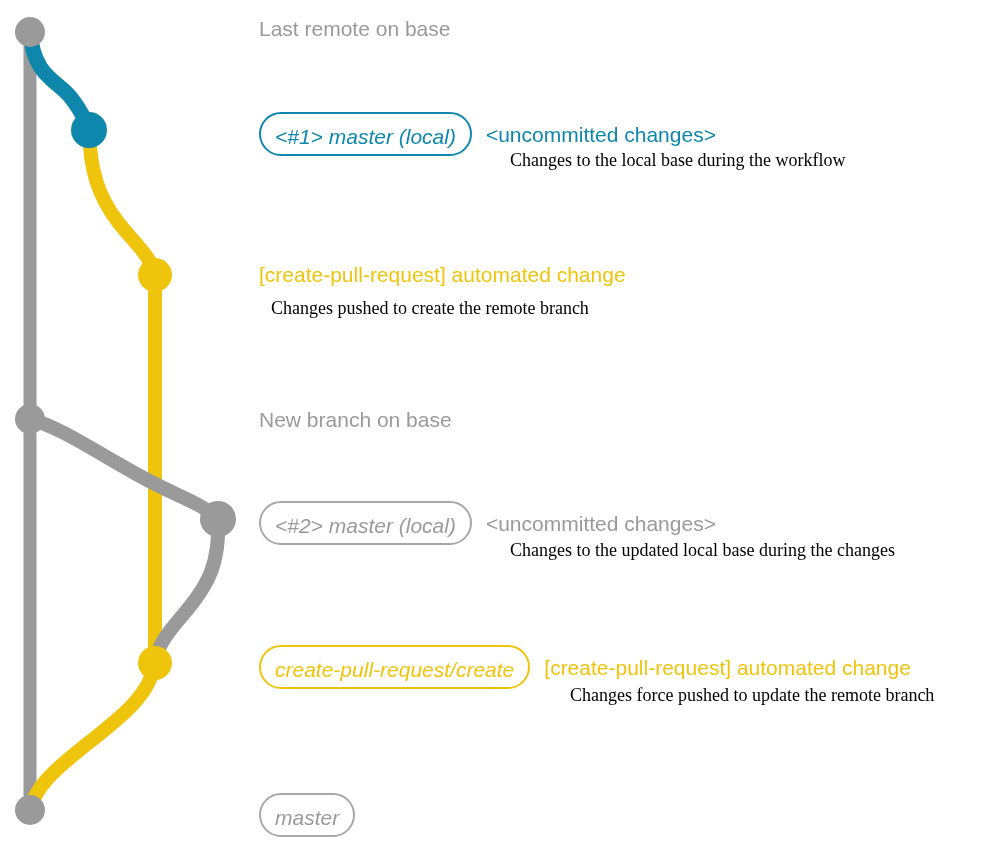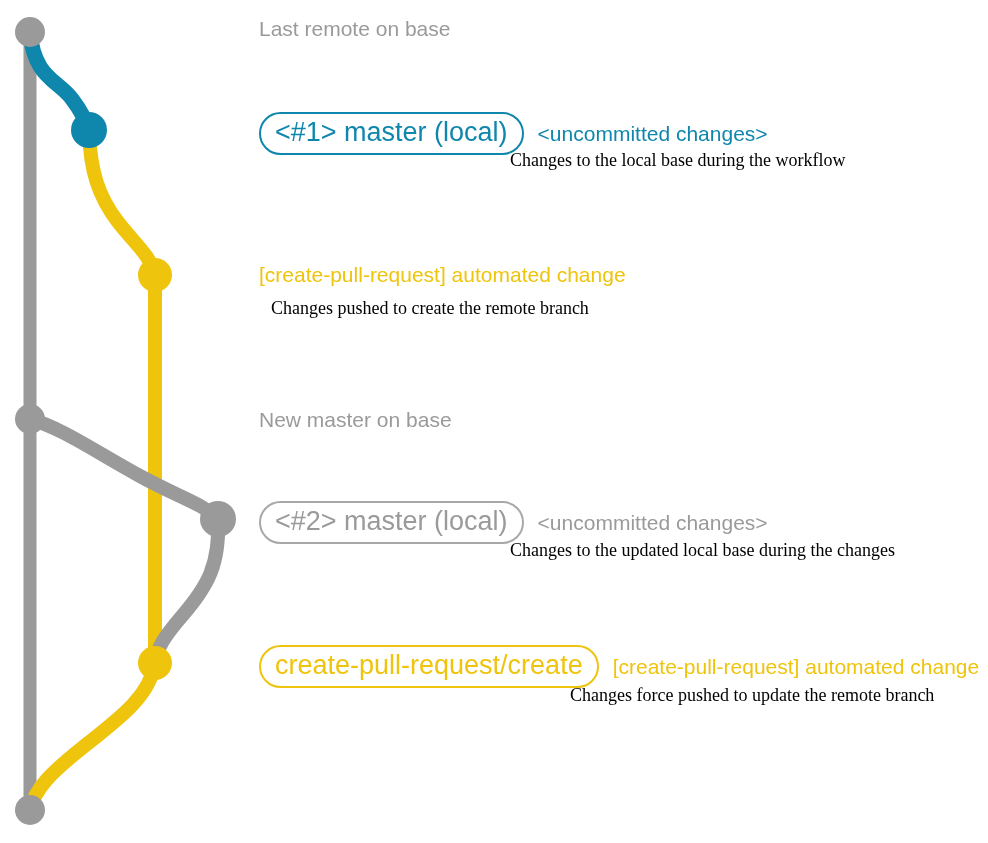--- a/index.html
+++ b/index.html
@@ -33,25 +33,26 @@
 
   
   .pill {
     display: inline-flex;
     align-items: center;
     justify-content: center;
     box-sizing: border-box;
     border-style: solid;
     border-width: 2px;
     border-radius: 999px;
-    padding: 5px 14px 7px 14px;
-    font-size: 27px;
+    padding: 12px 14px 7px 14px;
+    font-size: 21px;
     line-height: 1;
     white-space: nowrap;
     background: transparent;
+    font-style: italic;
   }
   .pill.blue   { border-color: #0f87ad; color: #0f87ad; }
   .pill.gray   { border-color: #a8a8a8; color: #9a9a9a; }
   .pill.yellow { border-color: #efc40d; color: #efc40d; }
 
   
   .headline {
     font-size: 21px;
     line-height: 1;
     white-space: nowrap;
@@ -110,32 +111,33 @@
   <span class="headline blue">&lt;uncommitted changes&gt;</span>
 </div>
 <div class="note" style="left:510px; top:151px;">Changes to the local base during the workflow</div>
 
 <div class="row" style="left:259px; top:264px;">
   <span class="headline yellow">[create-pull-request] automated change</span>
 </div>
 <div class="note" style="left:271px; top:299px;">Changes pushed to create the remote branch</div>
 
 <div class="row" style="left:259px; top:409px;">
-  <span class="headline gray">New master on base</span>
+  <span class="headline gray">New branch on base</span>
 </div>
 
 <div class="row" style="left:259px; top:501px;">
   <span class="pill gray">&lt;#2&gt; master (local)</span>
   <span class="gap"></span>
   <span class="headline gray">&lt;uncommitted changes&gt;</span>
 </div>
 <div class="note" style="left:510px; top:541px;">Changes to the updated local base during the changes</div>
 
 <div class="row" style="left:259px; top:645px;">
   <span class="pill yellow">create-pull-request/create</span>
   <span class="gap"></span>
   <span class="headline yellow">[create-pull-request] automated change</span>
 </div>
 <div class="note" style="left:570px; top:686px;">Changes force pushed to update the remote branch</div>
 
 <div class="row" style="left:259px; top:793px;">
+  <span class="pill gray">master</span>
   <span class="gap"></span>
 </div>
 
 </body></html>

